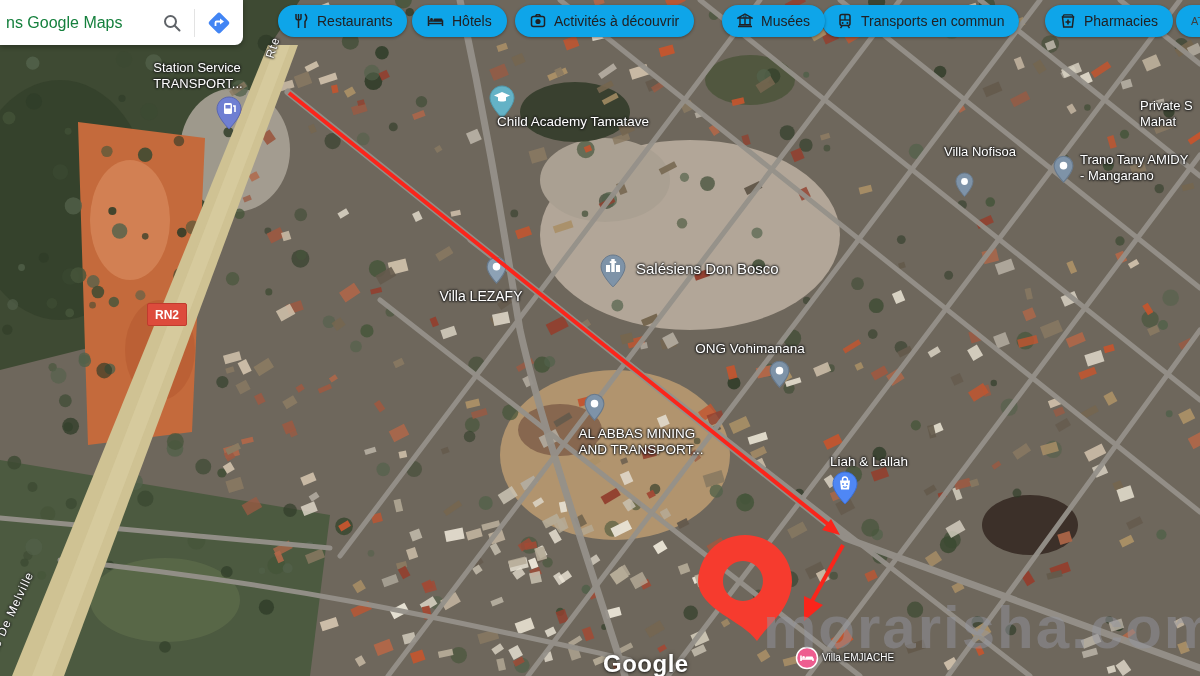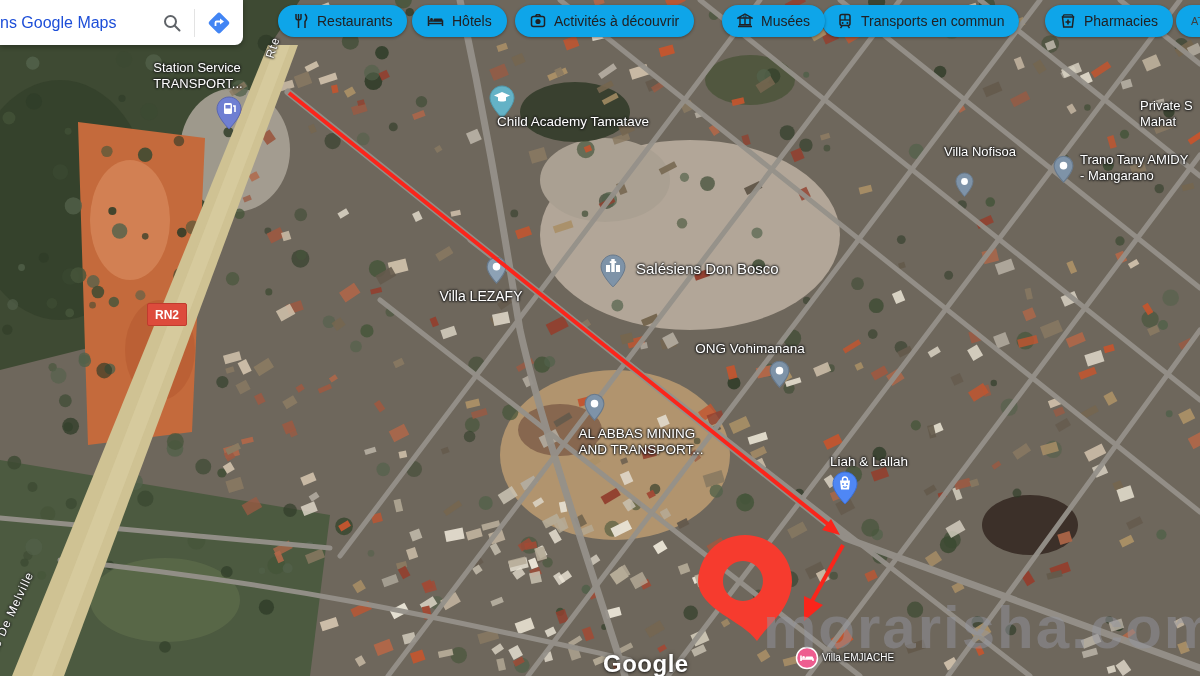--- a/index.html
+++ b/index.html
@@ -20,21 +20,21 @@
   .poi.center{transform:translateX(-50%);}
   .pin{position:absolute;z-index:5;}
   
   #red-svg{position:absolute;left:0;top:0;z-index:7;pointer-events:none;}
   
   #watermark{position:absolute;left:763px;top:593px;z-index:8;font-size:60px;font-weight:700;
     letter-spacing:2px;color:rgba(148,150,160,.48);white-space:nowrap;}
   
   #searchbar{position:absolute;left:0;top:0;width:243px;height:45px;background:#fff;z-index:10;
     border-radius:0 0 8px 0;box-shadow:0 2px 5px rgba(0,0,0,.3);display:flex;align-items:center;}
-  #search-text{color:#1d4ed8;font-size:16px;flex:1;white-space:nowrap;overflow:hidden;}
+  #search-text{color:#15803d;font-size:16px;margin-left:6px;flex:1;white-space:nowrap;overflow:hidden;}
   #search-divider{width:1px;height:28px;background:#e3e3e3;margin:0 10px 0 12px;}
   .chip{position:absolute;top:5px;height:32px;background:#0ea5e9;border-radius:16px;z-index:10;
     display:flex;align-items:center;gap:8px;padding:0 15px;box-shadow:0 1px 3px rgba(0,0,0,.35);
     font-size:14px;color:#202124;font-weight:500;white-space:nowrap;cursor:pointer;}
   .chip svg{flex:0 0 auto;}
   #google-logo{position:absolute;left:603px;top:650px;z-index:9;color:#fff;font-size:24px;
     font-weight:600;letter-spacing:.5px;text-shadow:0 0 4px rgba(0,0,0,.55),0 1px 2px rgba(0,0,0,.5);}
 </style>
 </head>
 <body>

